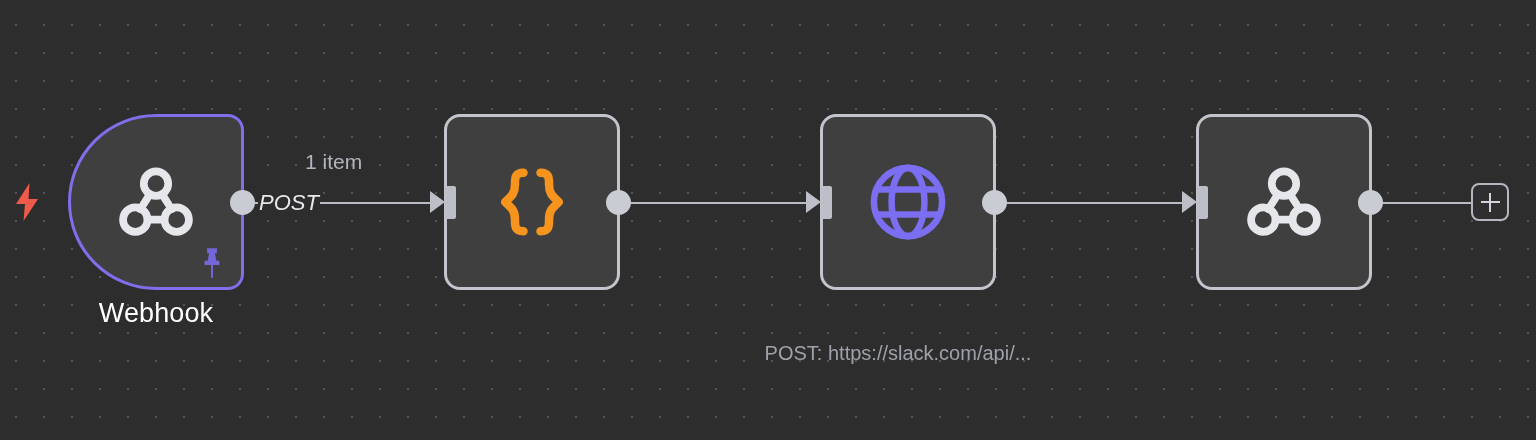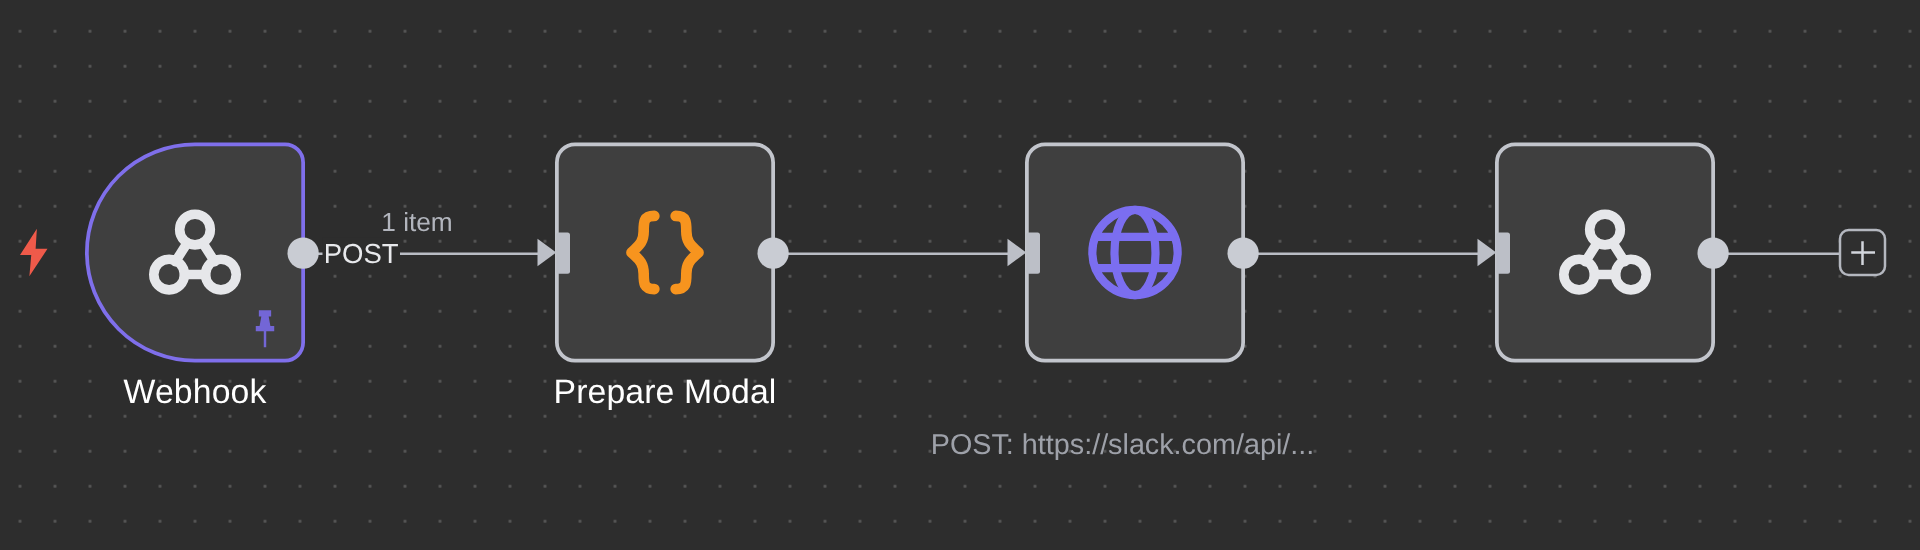--- a/index.html
+++ b/index.html
@@ -97,21 +97,21 @@
     font-size: 27px;
     letter-spacing: 0.1px;
     white-space: nowrap;
   }
   .node-sub {
     position: absolute;
     top: 342px;
     width: 420px;
     text-align: center;
     color: #9ea1a9;
-    font-size: 23px;
+    font-size: 20px;
     white-space: nowrap;
   }
 
   
   .edge-count {
     position: absolute;
     color: #b2b5bd;
     font-size: 21px;
     white-space: nowrap;
   }
@@ -181,22 +181,22 @@
 
 <div id="canvas">
 
   <div class="bolt">
     <svg class="icon-svg" viewBox="0 0 26 38" width="26" height="38" aria-hidden="true">
       <path d="M15.5 0 L2 21 L11 21 L9.5 38 L24 16 L14.5 16 Z" fill="#ef5a4a"></path>
     </svg>
   </div>
 
   <div class="edge" style="left:254px; width:182px;"></div>
-  <div class="edge-method" style="left:258px; top:190px;">POST</div>
-  <div class="edge-count" style="left:305px; top:167px;">1 item</div>
+  <div class="edge-method" style="left:258px; top:190px;font-style:italic;">POST</div>
+  <div class="edge-count" style="left:305px; top:150px;">1 item</div>
 
   <div class="edge" style="left:630px; width:184px;"></div>
 
   <div class="edge" style="left:1006px; width:184px;"></div>
 
   <div class="edge" style="left:1382px; width:92px;"></div>
 
   <div class="node trigger" style="left:68px;">
     <span>
       <svg class="icon-svg" viewBox="0 0 24 24" width="92" height="92" aria-hidden="true">
@@ -227,21 +227,20 @@
     <span>
       <svg class="icon-svg" viewBox="0 0 64 64" width="78" height="78" aria-hidden="true">
         <g fill="none" stroke="#f7941e" stroke-width="7" stroke-linecap="round" stroke-linejoin="round">
           <path d="M25 8 C18 8 18 12 18 18 C18 26 14 28 10 32 C14 36 18 38 18 46 C18 52 18 56 25 56"></path>
           <path d="M39 8 C46 8 46 12 46 18 C46 26 50 28 54 32 C50 36 46 38 46 46 C46 52 46 56 39 56"></path>
         </g>
       </svg>
     </span>
   </div>
   <div class="out-dot" style="left:606px;"></div>
-  <div class="node-label" style="left:362px;">Prepare Modal</div>
 
   <div class="in-arrow" style="left:806px;">
     <span class="tri"></span>
       <span class="bar"></span>
   </div>
   <div class="node" style="left:820px;">
     <span>
       <svg class="icon-svg" viewBox="0 0 64 64" width="84" height="84" aria-hidden="true">
         <g fill="none" stroke="#7b6ef0" stroke-width="5">
           <circle cx="32" cy="32" r="26"></circle>

